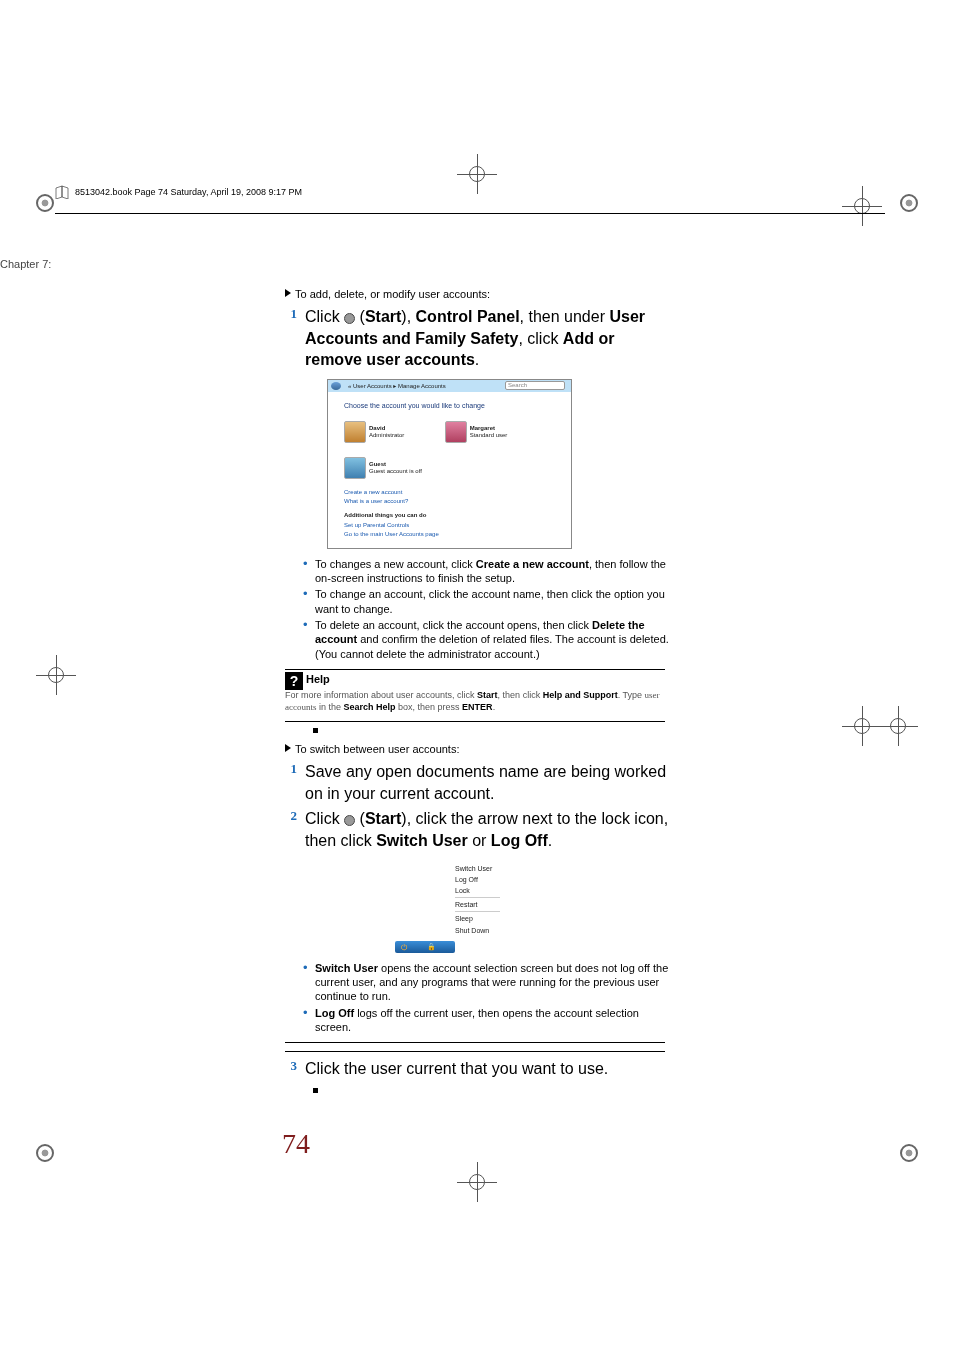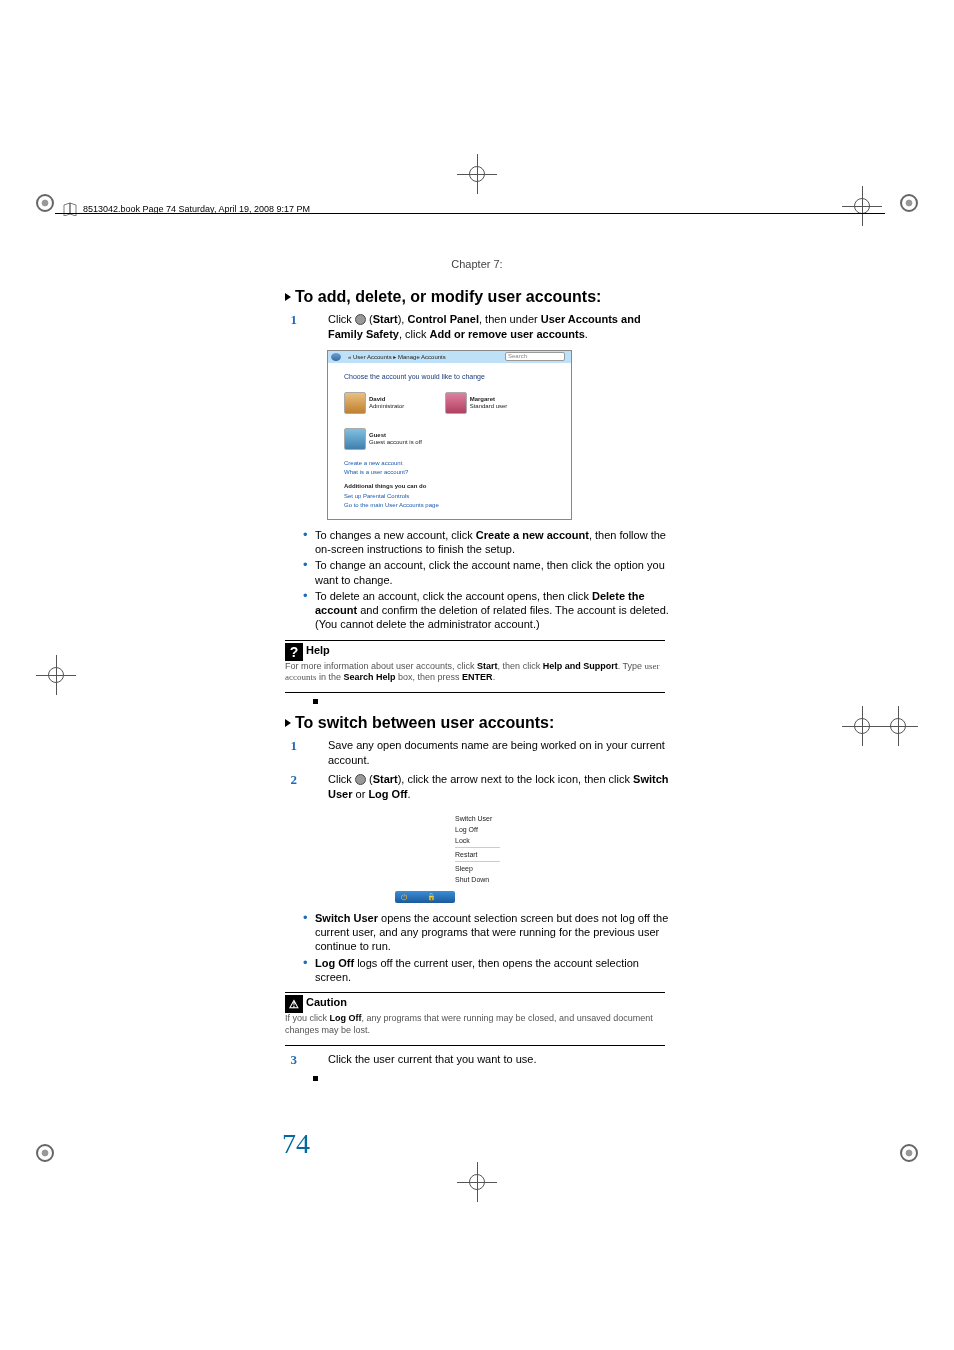--- a/index.html
+++ b/index.html
@@ -3,30 +3,30 @@
 <meta charset="utf-8">
 <style>
   * { box-sizing: border-box; margin: 0; padding: 0; }
   body { font-family: Arial, Helvetica, sans-serif; font-size: 11px; color: #000; background: #fff; width: 954px; height: 1350px; position: relative; }
   .regmark { width: 18px; height: 18px; border: 2px solid #666; border-radius: 50%; position: absolute; background: radial-gradient(circle, #999 0 35%, #fff 36% 100%); }
   .crossmark { width: 40px; height: 40px; position: absolute; }
   .crossmark::before, .crossmark::after { content: ""; position: absolute; background: #555; }
   .crossmark::before { left: 50%; top: 0; width: 1px; height: 100%; }
   .crossmark::after { top: 50%; left: 0; height: 1px; width: 100%; }
   .crossmark .ring { position: absolute; width: 16px; height: 16px; border: 1px solid #555; border-radius: 50%; left: 12px; top: 12px; }
-  .topheader { position: absolute; top: 202px; left: 55px; width: 830px; height: 20px; margin-left: 8px; }
+  .topheader { position: absolute; top: 185px; left: 55px; width: 830px; height: 20px; }
   .running { font-size: 9px; color: #000; position: absolute; left: 20px; top: 2px; }
   .bookicon { width: 14px; height: 14px; position: absolute; left: 0; top: 0; }
-  .chapter { position: absolute; top: 258px; left: 0; width: 100%; text-align: center; font-size: 11px; color: #444; }
+  .chapter { position: absolute; top: 258px; left: 0; width: 100%; font-size: 11px; color: #444; }
   .content { position: absolute; top: 288px; left: 285px; width: 390px; }
   .tri { display: inline-block; width: 0; height: 0; border-top: 4px solid transparent; border-bottom: 4px solid transparent; border-left: 6px solid #000; margin-right: 4px; vertical-align: 1px; }
-  .procname { font-weight: bold; font-size: 16px; margin-bottom: 6px; }
+  .procname { font-weight: normal; font-size: 11px; margin-bottom: 6px; }
   .steprow { display: flex; margin-bottom: 4px; }
   .stepnum { color: #1E6BB8; font-weight: bold; font-family: Georgia, serif; font-size: 13px; width: 20px; text-align: right; padding-right: 8px; flex-shrink: 0; }
-  .stepbody { flex: 1; font-size: 11px; line-height: 1.35; margin-left: 23px; }
+  .stepbody { flex: 1; font-size: 16px; line-height: 1.35; }
   .winicon { display: inline-block; width: 11px; height: 11px; border: 1px solid #444; border-radius: 50%; vertical-align: -2px; background: radial-gradient(circle, #999 0 100%); }
   .screenshot { margin: 8px 0 8px 42px; width: 245px; }
   .ss1 { height: 170px; border: 1px solid #888; background: #fff; font-size: 6px; color: #2a4a8a; position: relative; }
   .ss1 .topstrip { background: #bfe1f7; height: 12px; position: relative; }
   .ss1 .topstrip .nav { position: absolute; left: 3px; top: 2px; width: 10px; height: 8px; background: linear-gradient(#6aa0d8,#3a6a9a); border-radius: 50%; }
   .ss1 .topstrip .crumb { position: absolute; left: 20px; top: 2px; color: #222; }
   .ss1 .topstrip .search { position: absolute; right: 6px; top: 1px; width: 60px; height: 9px; border: 1px solid #999; background: #fff; border-radius: 2px; padding-left: 2px; color: #888; }
   .ss1 .body { padding: 10px 16px; }
   .ss1 .heading { color: #1a3a7a; font-size: 7px; margin-bottom: 10px; }
   .ss1 .acct { display: inline-block; width: 95px; height: 28px; vertical-align: top; margin: 2px 4px 6px 0; }
@@ -42,21 +42,21 @@
   .note { margin: 0 6px 0 0; font-size: 9px; color: #555; line-height: 1.3; }
   .note .nicon { display: inline-block; width: 18px; height: 18px; background: #000; color: #fff; font-weight: bold; text-align: center; line-height: 18px; font-size: 14px; vertical-align: top; margin-right: 3px; }
   .note .ntitle { font-weight: bold; color: #000; font-size: 11px; }
   .sq { display: inline-block; width: 5px; height: 5px; background: #000; margin: 4px 0 8px 28px; }
   .ss2 { width: 110px; margin: 8px auto 8px 110px; border: 0; font-size: 7px; }
   .ss2 .pane { width: 55px; background: #fff; float: right; padding: 3px 5px; line-height: 1.6; color: #222; }
   .ss2 .footer { clear: both; height: 14px; }
   .ss2 .footer .bar { width: 60px; height: 12px; background: linear-gradient(#3a8ed8,#1a5a9a); border-radius: 2px; display: inline-block; margin-top: 2px; position: relative; }
   .ss2 .footer .bar .pow { position: absolute; left: 6px; top: 2px; color: #ffb030; font-size: 8px; }
   .ss2 .footer .bar .lock { position: absolute; left: 32px; top: 2px; color: #fff; font-size: 7px; }
-  .pagenum { position: absolute; bottom: 190px; left: 282px; font-size: 28px; color: #0369a1; font-family: Georgia, serif; }
+  .pagenum { position: absolute; bottom: 190px; left: 282px; font-size: 28px; color: #7f1d1d; font-family: Georgia, serif; }
 </style>
 </head>
 <body>
 
 <span class="regmark" style="top:194px;left:36px;"></span>
 <span class="regmark" style="top:194px;right:36px;"></span>
 <span class="regmark" style="bottom:188px;left:36px;"></span>
 <span class="regmark" style="bottom:188px;right:36px;"></span>
 <span class="crossmark" style="top:154px;left:457px;">
     <span class="ring"></span>
@@ -178,24 +178,20 @@
   <div class="bulletrow">
       <div class="bul">•</div>
       <div class="bulbody"><b>Switch User</b><span> opens the account selection screen but does not log off the current user, and any programs that were running for the previous user continue to run.</span></div>
     </div>
   <div class="bulletrow">
       <div class="bul">•</div>
       <div class="bulbody"><b>Log Off</b><span> logs off the current user, then opens the account selection screen.</span></div>
     </div>
 
   <div class="hr"></div>
-  <div class="note">
-    <span class="nicon" style="font-size:11px;">⚠</span><span class="ntitle">Caution</span><br>
-    <span>If you click </span><b style="color:#000">Log Off</b><span>, any programs that were running may be closed, and unsaved document changes may be lost.</span>
-  </div>
   <div class="hr"></div>
 
   <div class="steprow" style="margin-top:6px;">
     <div class="stepnum">3</div>
     <div class="stepbody">Click the user current that you want to use.</div>
   </div>
   <span class="sq"></span>
 
 </div>
 

